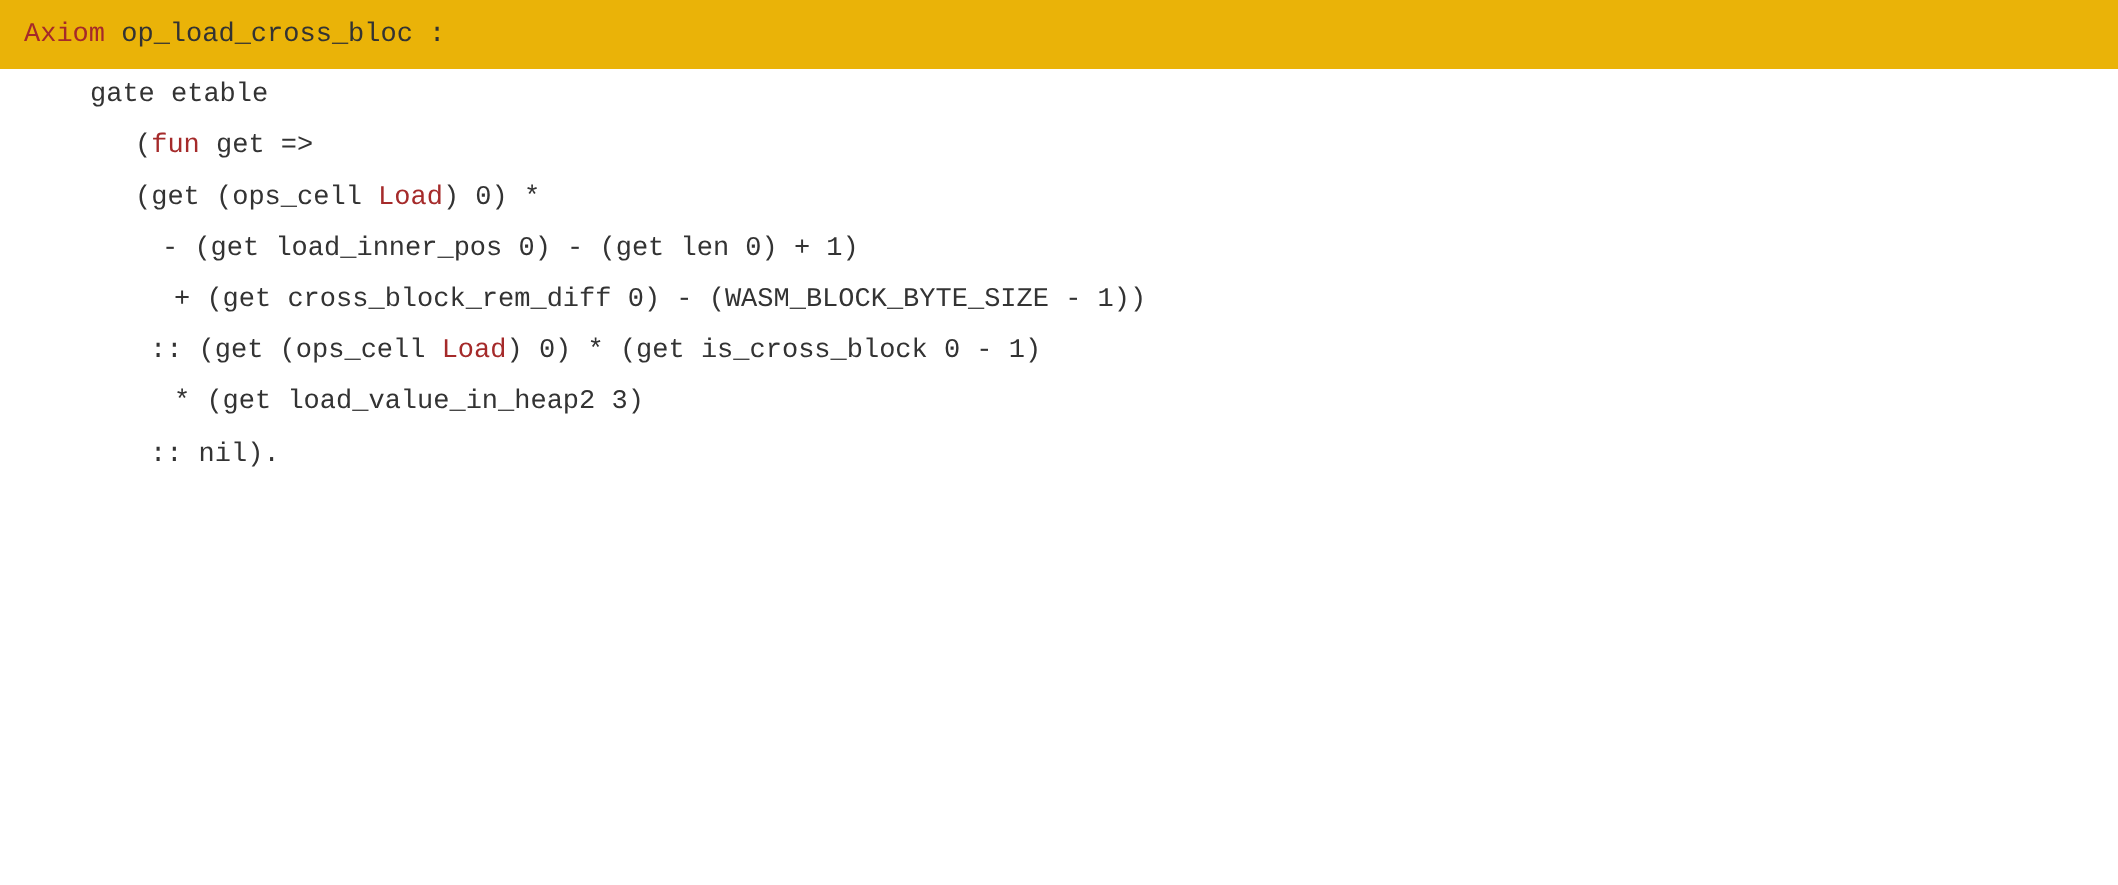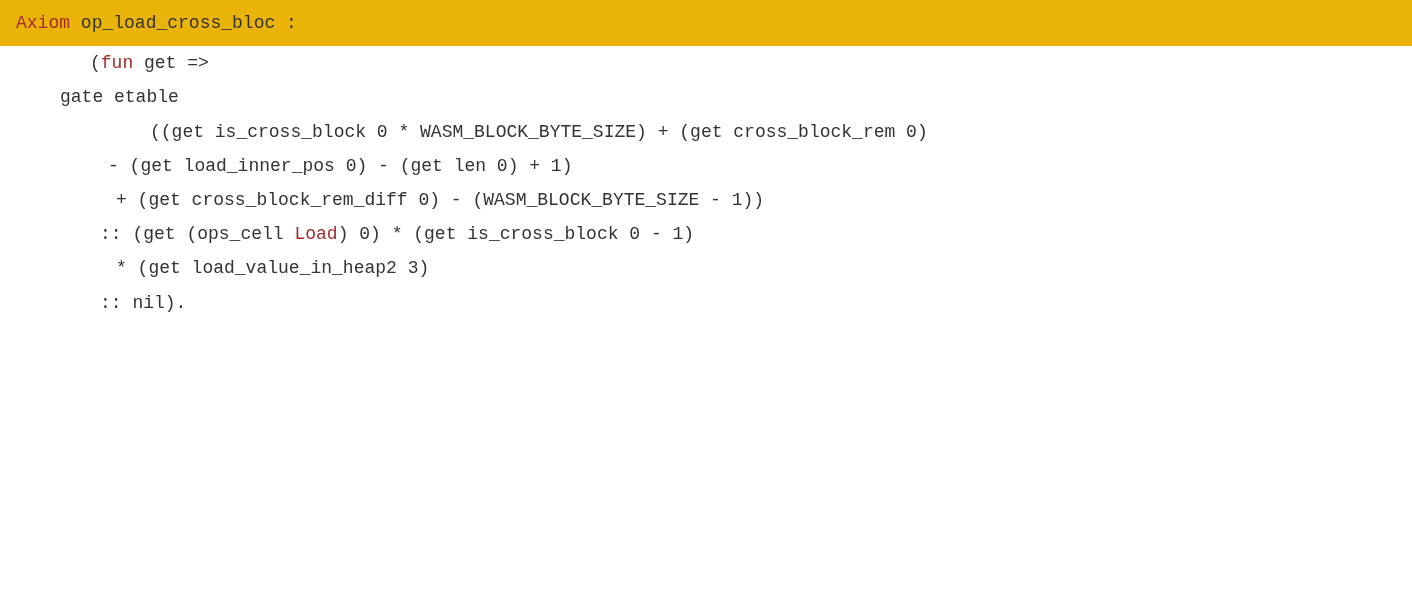--- a/index.html
+++ b/index.html
@@ -56,28 +56,28 @@
       padding-left: 116px;
     }
   </style>
 </head>
 <body>
 
 <div class="code-block">
   <span class="highlighted-line">
     <span class="keyword">Axiom</span><span> <span>op_load_cross_bloc</span> <span>:</span></span>
   </span>
+  <span class="normal-line indent-1">
+    <span>gate etable</span>
+  </span>
   <span class="normal-line indent-2">
     <span>(</span><span class="keyword-fun">fun</span><span> get =&gt;</span>
   </span>
-  <span class="normal-line indent-1">
-    <span>gate etable</span>
-  </span>
-  <span class="normal-line indent-3">
-    <span>((get is_cross_block 0 * WASM_BLOCK_BYTE_SIZE) + (get cross_block_rem 0)</span>
+  <span class="normal-line indent-2">
+    <span>(get (ops_cell </span><span class="constructor">Load</span><span>) 0) *</span>
   </span>
   <span class="normal-line indent-4">
     <span>- (get load_inner_pos 0) - (get len 0) + 1)</span>
   </span>
   <span class="normal-line indent-6">
     <span>+ (get cross_block_rem_diff 0) - (WASM_BLOCK_BYTE_SIZE - 1))</span>
   </span>
   <span class="normal-line indent-5">
     <span>:: (get (ops_cell </span><span class="constructor">Load</span><span>) 0) * (get is_cross_block 0 - 1)</span>
   </span>

